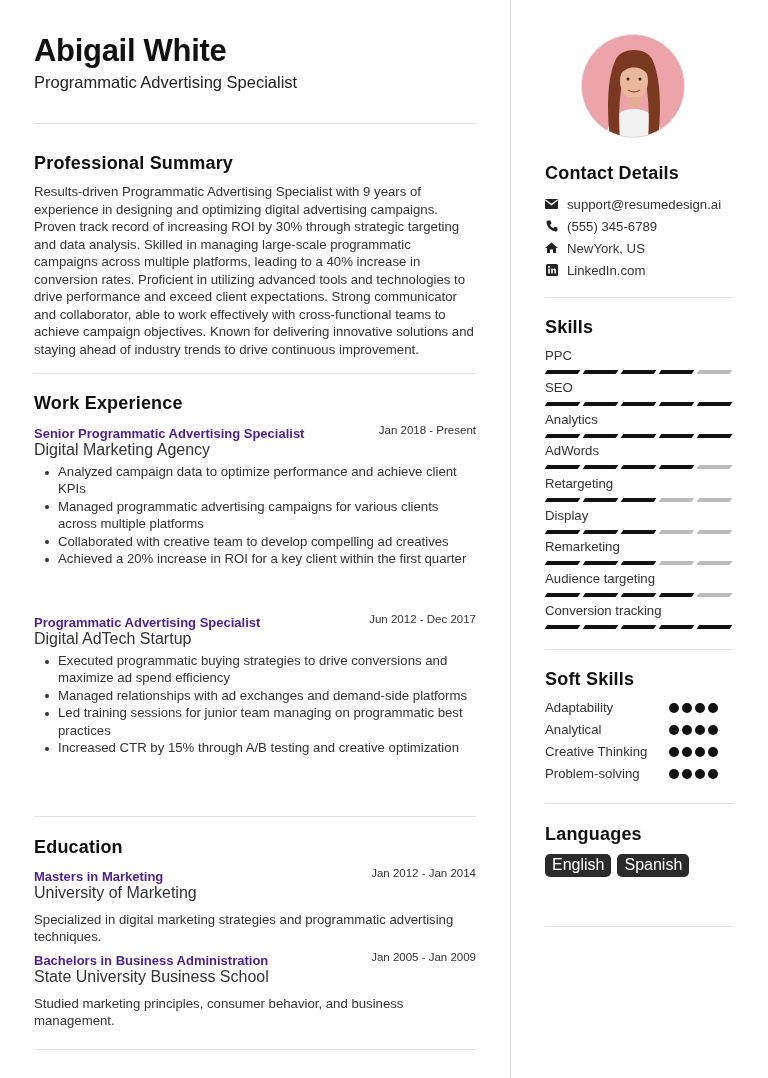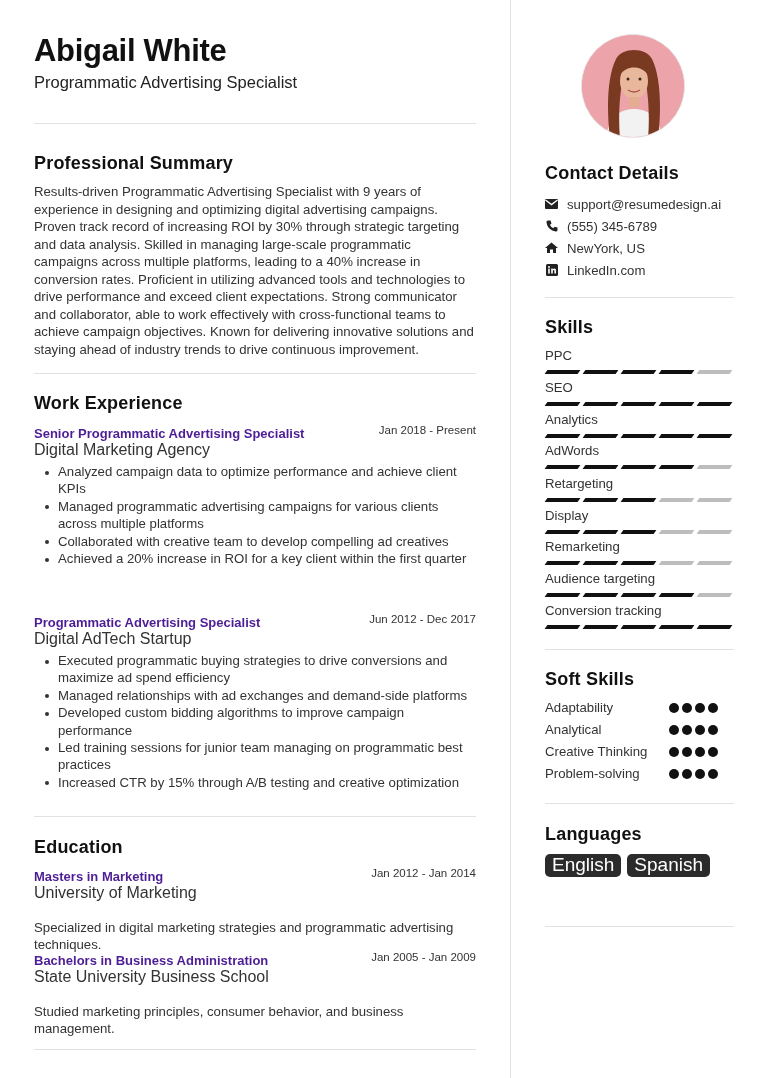--- a/index.html
+++ b/index.html
@@ -17,21 +17,21 @@
   .para { position: absolute; left: 0; width: 442px; font-size: 13.2px; line-height: 17.5px; color: #333; }
 
   .job { position: absolute; left: 0; width: 442px; }
   .job-head { position: relative; height: 17px; }
   .job-title { font-size: 13px; font-weight: 700; color: #4c1d95; }
   .job-date { position: absolute; right: 0; top: 0; font-size: 11.5px; color: #333; }
   .job-company { font-size: 16px; color: #333; line-height: 17px; }
   .bullets { list-style: none; margin-top: 5px; }
   .bullets li { position: relative; padding-left: 24px; font-size: 13.2px; line-height: 17.4px; color: #333; }
   .bullets li::before { content: ""; position: absolute; left: 11px; top: 7.5px; width: 4px; height: 4px; border-radius: 50%; background: #333; }
-  .edu-desc { margin-top: 18px; font-size: 13.2px; line-height: 17.4px; color: #333; }
+  .edu-desc { margin-top: 10px; font-size: 13.2px; line-height: 17.4px; color: #333; }
 
   
   .vdivider { position: absolute; left: 510px; top: 0; width: 1px; height: 1078px; background: #e0e0e0; }
 
   
   .right { position: absolute; left: 545px; top: 0; width: 189px; }
   .avatar { position: absolute; left: 36px; top: 34px; width: 104px; height: 104px; border-radius: 50%; background: #eda3aa; overflow: hidden; border: 1px solid #e6e6e6; }
   .r-title { position: absolute; left: 0; font-size: 18px; font-weight: 700; color: #111; letter-spacing: 0.2px; }
   .contact-item { position: absolute; left: 0; height: 18px; display: flex; font-size: 13.2px; color: #333; }
   .contact-item .ic { width: 13px; height: 13px; margin-right: 9px; display: inline-flex; align-items: center; justify-content: center; }
@@ -42,21 +42,21 @@
   .bars { display: flex; margin-top: 6px; gap: 5px; padding-left: 1px; }
   .bar { width: 33px; height: 4px; background: #111; transform: skewX(-35deg); }
   .bar.off { background: #bdbdbd; }
 
   .soft { position: absolute; left: 0; width: 189px; height: 22px; }
   .soft-name { font-size: 13.2px; color: #333; line-height: 18px; }
   .dots { position: absolute; left: 124px; top: 4px; display: flex; gap: 3px; }
   .dot { width: 10px; height: 10px; border-radius: 50%; background: #111; }
 
   .lang-wrap { position: absolute; left: 0; display: flex; gap: 6px; }
-  .lang { background: #2b2b2b; color: #fff; font-size: 19px; padding: 3px 7px 4px 7px; border-radius: 5px; line-height: 16px; }
+  .lang { background: #2b2b2b; color: #fff; font-size: 16px; padding: 3px 7px 4px 7px; border-radius: 5px; line-height: 16px; }
 </style>
 </head>
 <body>
 
 <div class="page">
 
   <div class="left">
     <div class="name">Abigail White</div>
     <div class="title">Programmatic Advertising Specialist</div>
     <div class="hr" style="top:123px"></div>
@@ -83,21 +83,20 @@
 
     <div class="job" style="top:613px">
       <div class="job-head">
         <span class="job-title">Programmatic Advertising Specialist</span>
         <span class="job-date">Jun 2012 - Dec 2017</span>
       </div>
       <div class="job-company">Digital AdTech Startup</div>
       <ul class="bullets">
         <li>Executed programmatic buying strategies to drive conversions and maximize ad spend efficiency</li>
         <li>Managed relationships with ad exchanges and demand-side platforms</li>
-        <li>Developed custom bidding algorithms to improve campaign performance</li>
         <li>Led training sessions for junior team managing on programmatic best practices</li>
         <li>Increased CTR by 15% through A/B testing and creative optimization</li>
       </ul>
     </div>
 
     <div class="hr" style="top:816px"></div>
 
     <div class="section-title" style="top:837px">Education</div>
 
     <div class="job" style="top:867px">

